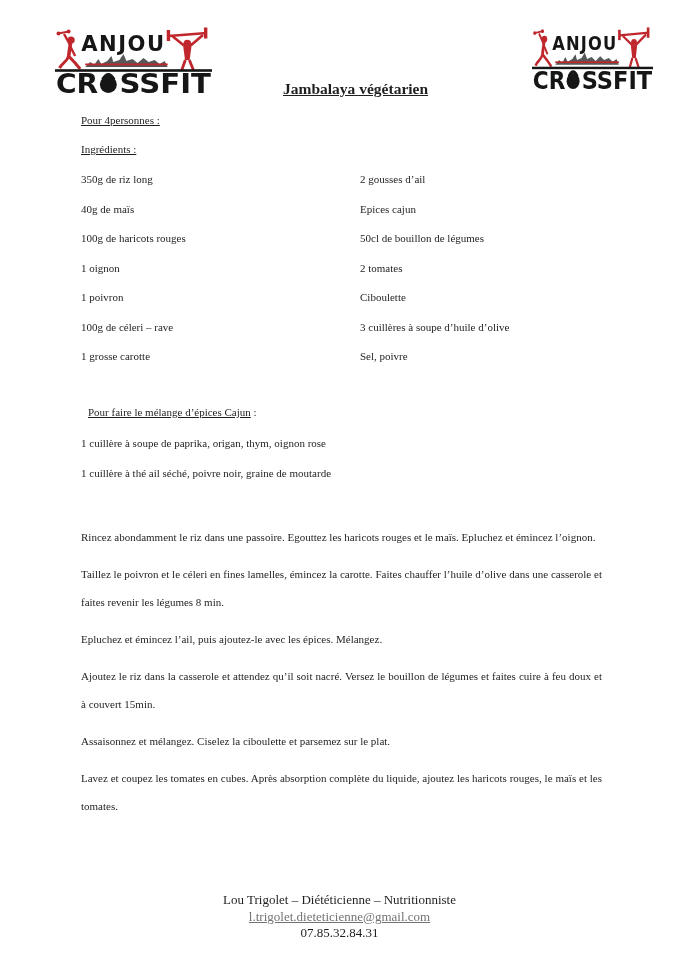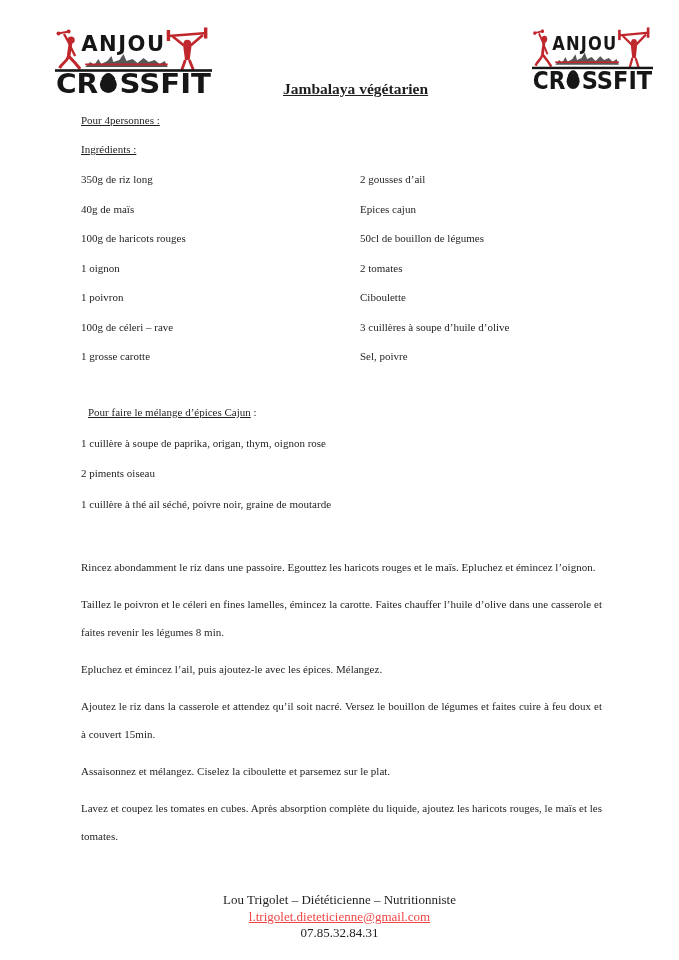--- a/index.html
+++ b/index.html
@@ -161,33 +161,32 @@
         <div class="ing-row">Ciboulette</div>
         <div class="ing-row">3 cuillères à soupe d’huile d’olive</div>
         <div class="ing-row">Sel, poivre</div>
       </div>
     </div>
 
     <div class="h-line h-spices"><span class="u">Pour faire le mélange d’épices Cajun</span><span> :</span></div>
 
     <div class="spice-list">
       <div class="spice-row">1 cuillère à soupe de paprika, origan, thym, oignon rose</div>
-      <div class="spice-row">2 piments oiseau</div>
       <div class="spice-row">1 cuillère à thé ail séché, poivre noir, graine de moutarde</div>
     </div>
 
     <div class="instructions">
       <p>Rincez abondamment le riz dans une passoire. Egouttez les haricots rouges et le maïs. Epluchez et émincez l’oignon.</p>
       <p>Taillez le poivron et le céleri en fines lamelles, émincez la carotte. Faites chauffer l’huile d’olive dans une casserole et faites revenir les légumes 8 min.</p>
       <p>Epluchez et émincez l’ail, puis ajoutez-le avec les épices. Mélangez.</p>
       <p>Ajoutez le riz dans la casserole et attendez qu’il soit nacré. Versez le bouillon de légumes et faites cuire à feu doux et à couvert 15min.</p>
       <p>Assaisonnez et mélangez. Ciselez la ciboulette et parsemez sur le plat.</p>
       <p>Lavez et coupez les tomates en cubes. Après absorption complète du liquide, ajoutez les haricots rouges, le maïs et les tomates.</p>
     </div>
   </div>
 
   <div class="footer">
     <div>Lou Trigolet – Diététicienne – Nutritionniste</div>
-    <div><a style="color: #ef4444;">l.trigolet.dieteticienne@gmail.com</a></div>
+    <div><a style="color: #737373;">l.trigolet.dieteticienne@gmail.com</a></div>
     <div>07.85.32.84.31</div>
   </div>
 
 </div>
 
 </body></html>

